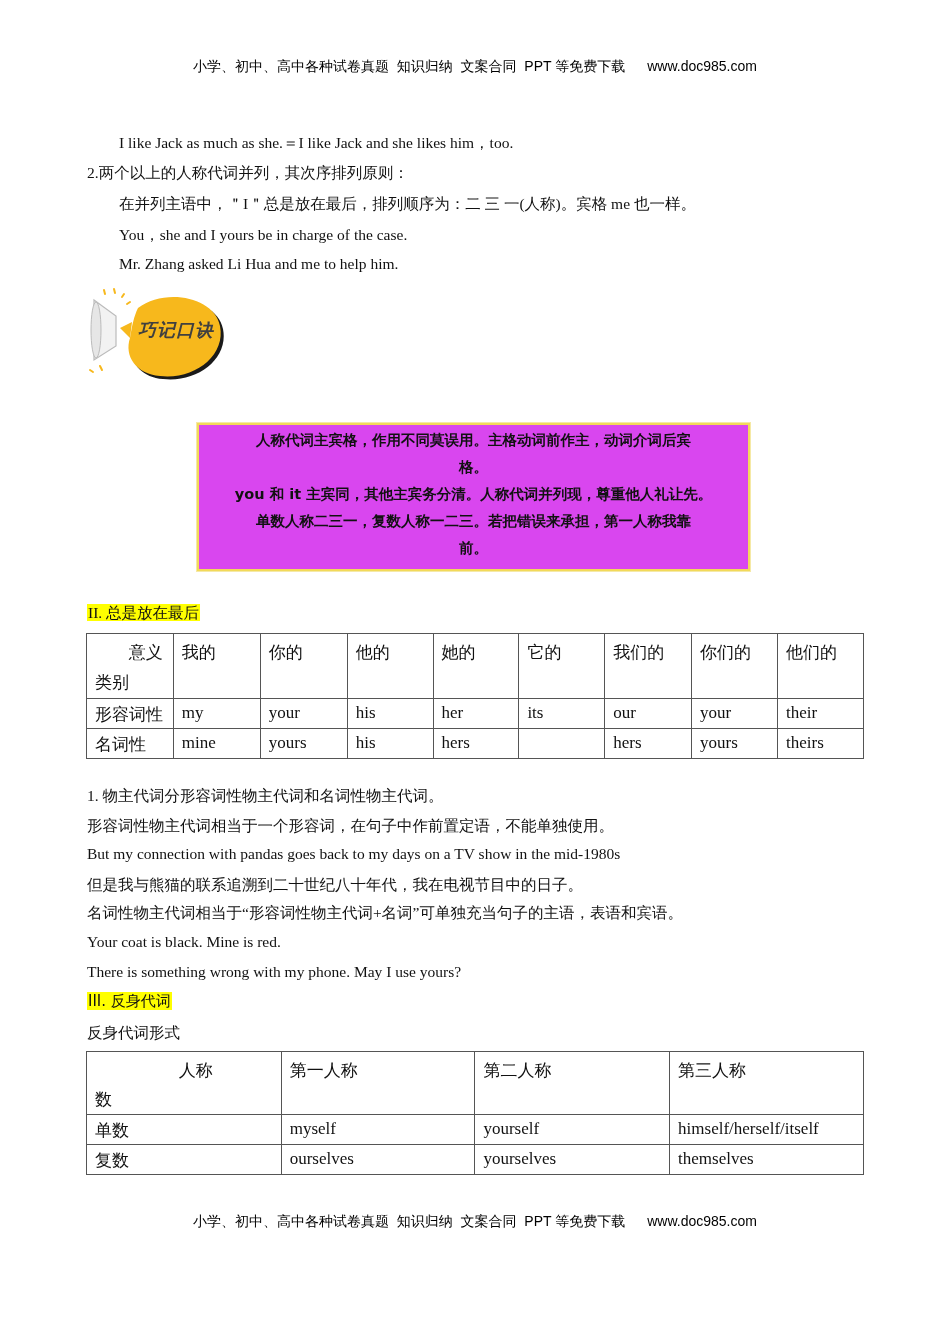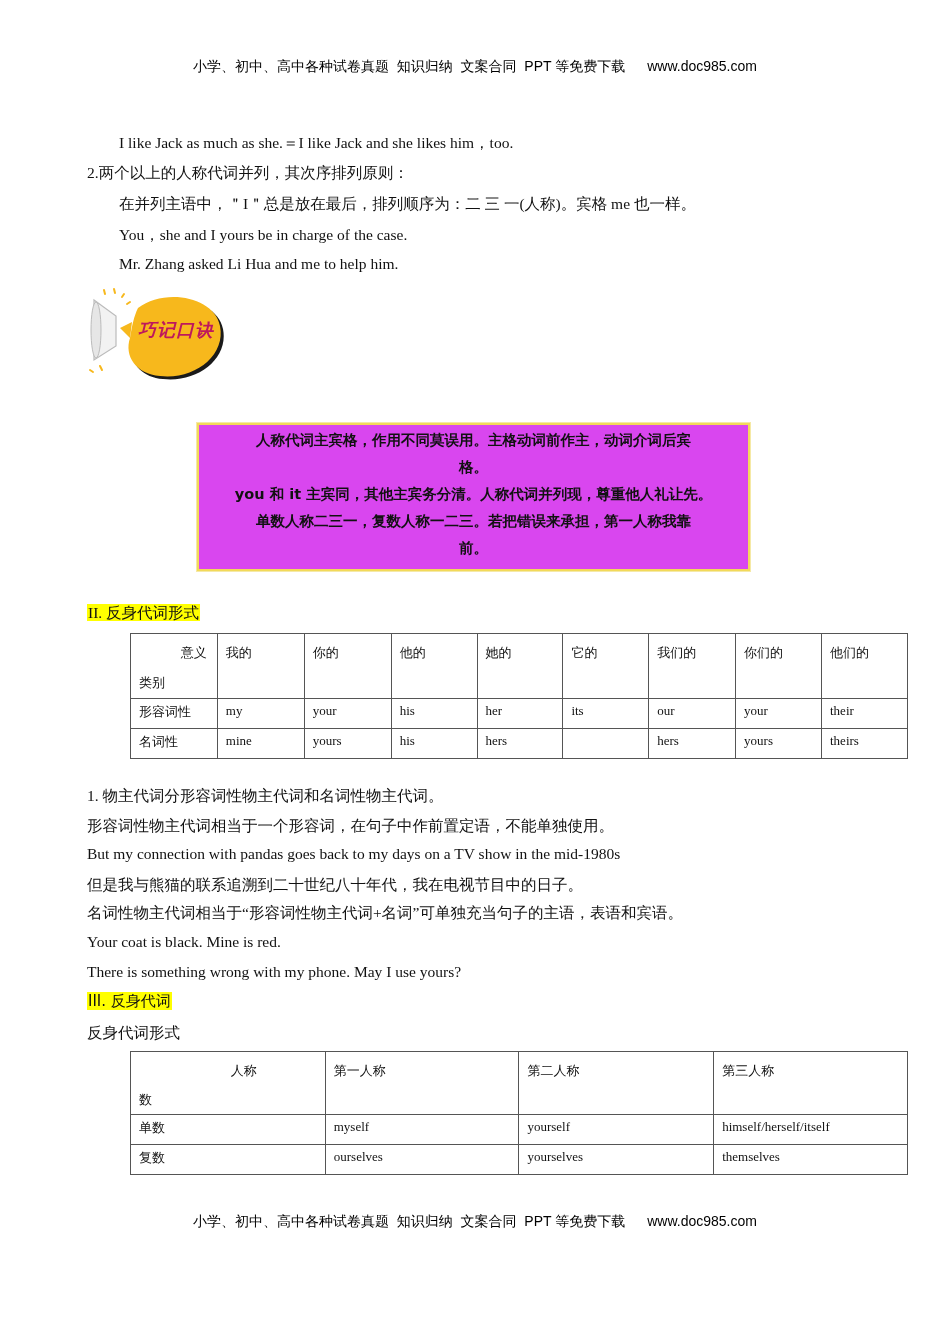--- a/index.html
+++ b/index.html
@@ -14,21 +14,21 @@
     .ind0 { left: 87px; }
     .hl { background: #ffff00; padding: 0 1px; }
     
     .badge { left: 86px; top: 286px; width: 140px; height: 95px; }
     
     .verse { left: 197px; top: 423px; width: 553px; height: 148px; box-sizing: border-box;
       border: 2px solid #f2d95a; outline: 1px solid #f5e9a6; background: #d946ef;
       font-family: "DejaVu Sans", sans-serif; font-weight: bold; font-size: 14.5px;
       text-align: center; line-height: 27px; padding-top: 2px; }
     .verse div { white-space: nowrap; }
-    table { border-collapse: collapse; position: absolute; font-size: 13px; margin-left: 44px; }
+    table { border-collapse: collapse; position: absolute; font-size: 17px; }
     td { border: 1px solid #555; vertical-align: top; padding: 4px 8px 0 8px; box-sizing: border-box; }
     .t1 { left: 86px; top: 633px; width: 778px; }
     .t1 td { height: 30px; }
     .t1 tr.h td { height: 63px; line-height: 30px; }
     .t2 { left: 86px; top: 1051px; width: 778px; }
     .t2 td { height: 30px; }
     .t2 tr.h td { height: 58px; line-height: 29px; }
     .diag-r { display: block; text-align: right; padding-right: 2px; }
   </style>
 </head>
@@ -51,32 +51,32 @@
     <ellipse cx="10" cy="44" rx="5" ry="28" fill="#e6e6e6" stroke="#bbbbbb" stroke-width="1"></ellipse>
     <g stroke="#f7b81c" stroke-width="2" stroke-linecap="round">
       <line x1="18" y1="4" x2="19" y2="8"></line>
         <line x1="28" y1="3" x2="29" y2="7"></line>
       <line x1="38" y1="8" x2="36" y2="11"></line>
         <line x1="44" y1="16" x2="41" y2="18"></line>
       <line x1="14" y1="80" x2="16" y2="84"></line>
         <line x1="4" y1="84" x2="7" y2="86"></line>
     </g>
   </svg>
-  <div class="abs" style="left:44px;top:32px;width:92px;text-align:center;color:#be185d;font-family:'DejaVu Sans',sans-serif;font-weight:bold;font-size:18px;font-style:italic;letter-spacing:1px;">巧记口诀</div>
+  <div class="abs" style="left:44px;top:32px;width:92px;text-align:center;color:#404040;font-family:'DejaVu Sans',sans-serif;font-weight:bold;font-size:18px;font-style:italic;letter-spacing:1px;">巧记口诀</div>
 </div>
 
 <div class="abs verse">
   <div>人称代词主宾格，作用不同莫误用。主格动词前作主，动词介词后宾</div>
   <div>格。</div>
   <div>you 和 it 主宾同，其他主宾务分清。人称代词并列现，尊重他人礼让先。</div>
   <div>单数人称二三一，复数人称一二三。若把错误来承担，第一人称我靠</div>
   <div>前。</div>
 </div>
 
-<div class="abs line ind0" style="top:603px;"><span class="hl">II. 反身代词形式</span></div>
+<div class="abs line ind0" style="top:603px;"><span class="hl">II. 总是放在最后</span></div>
 
 <table class="t1">
   <colgroup>
     <col style="width:87px">
       <col style="width:87px">
       <col style="width:87px">
       <col style="width:86px">
     <col style="width:86px">
       <col style="width:86px">
       <col style="width:87px">

